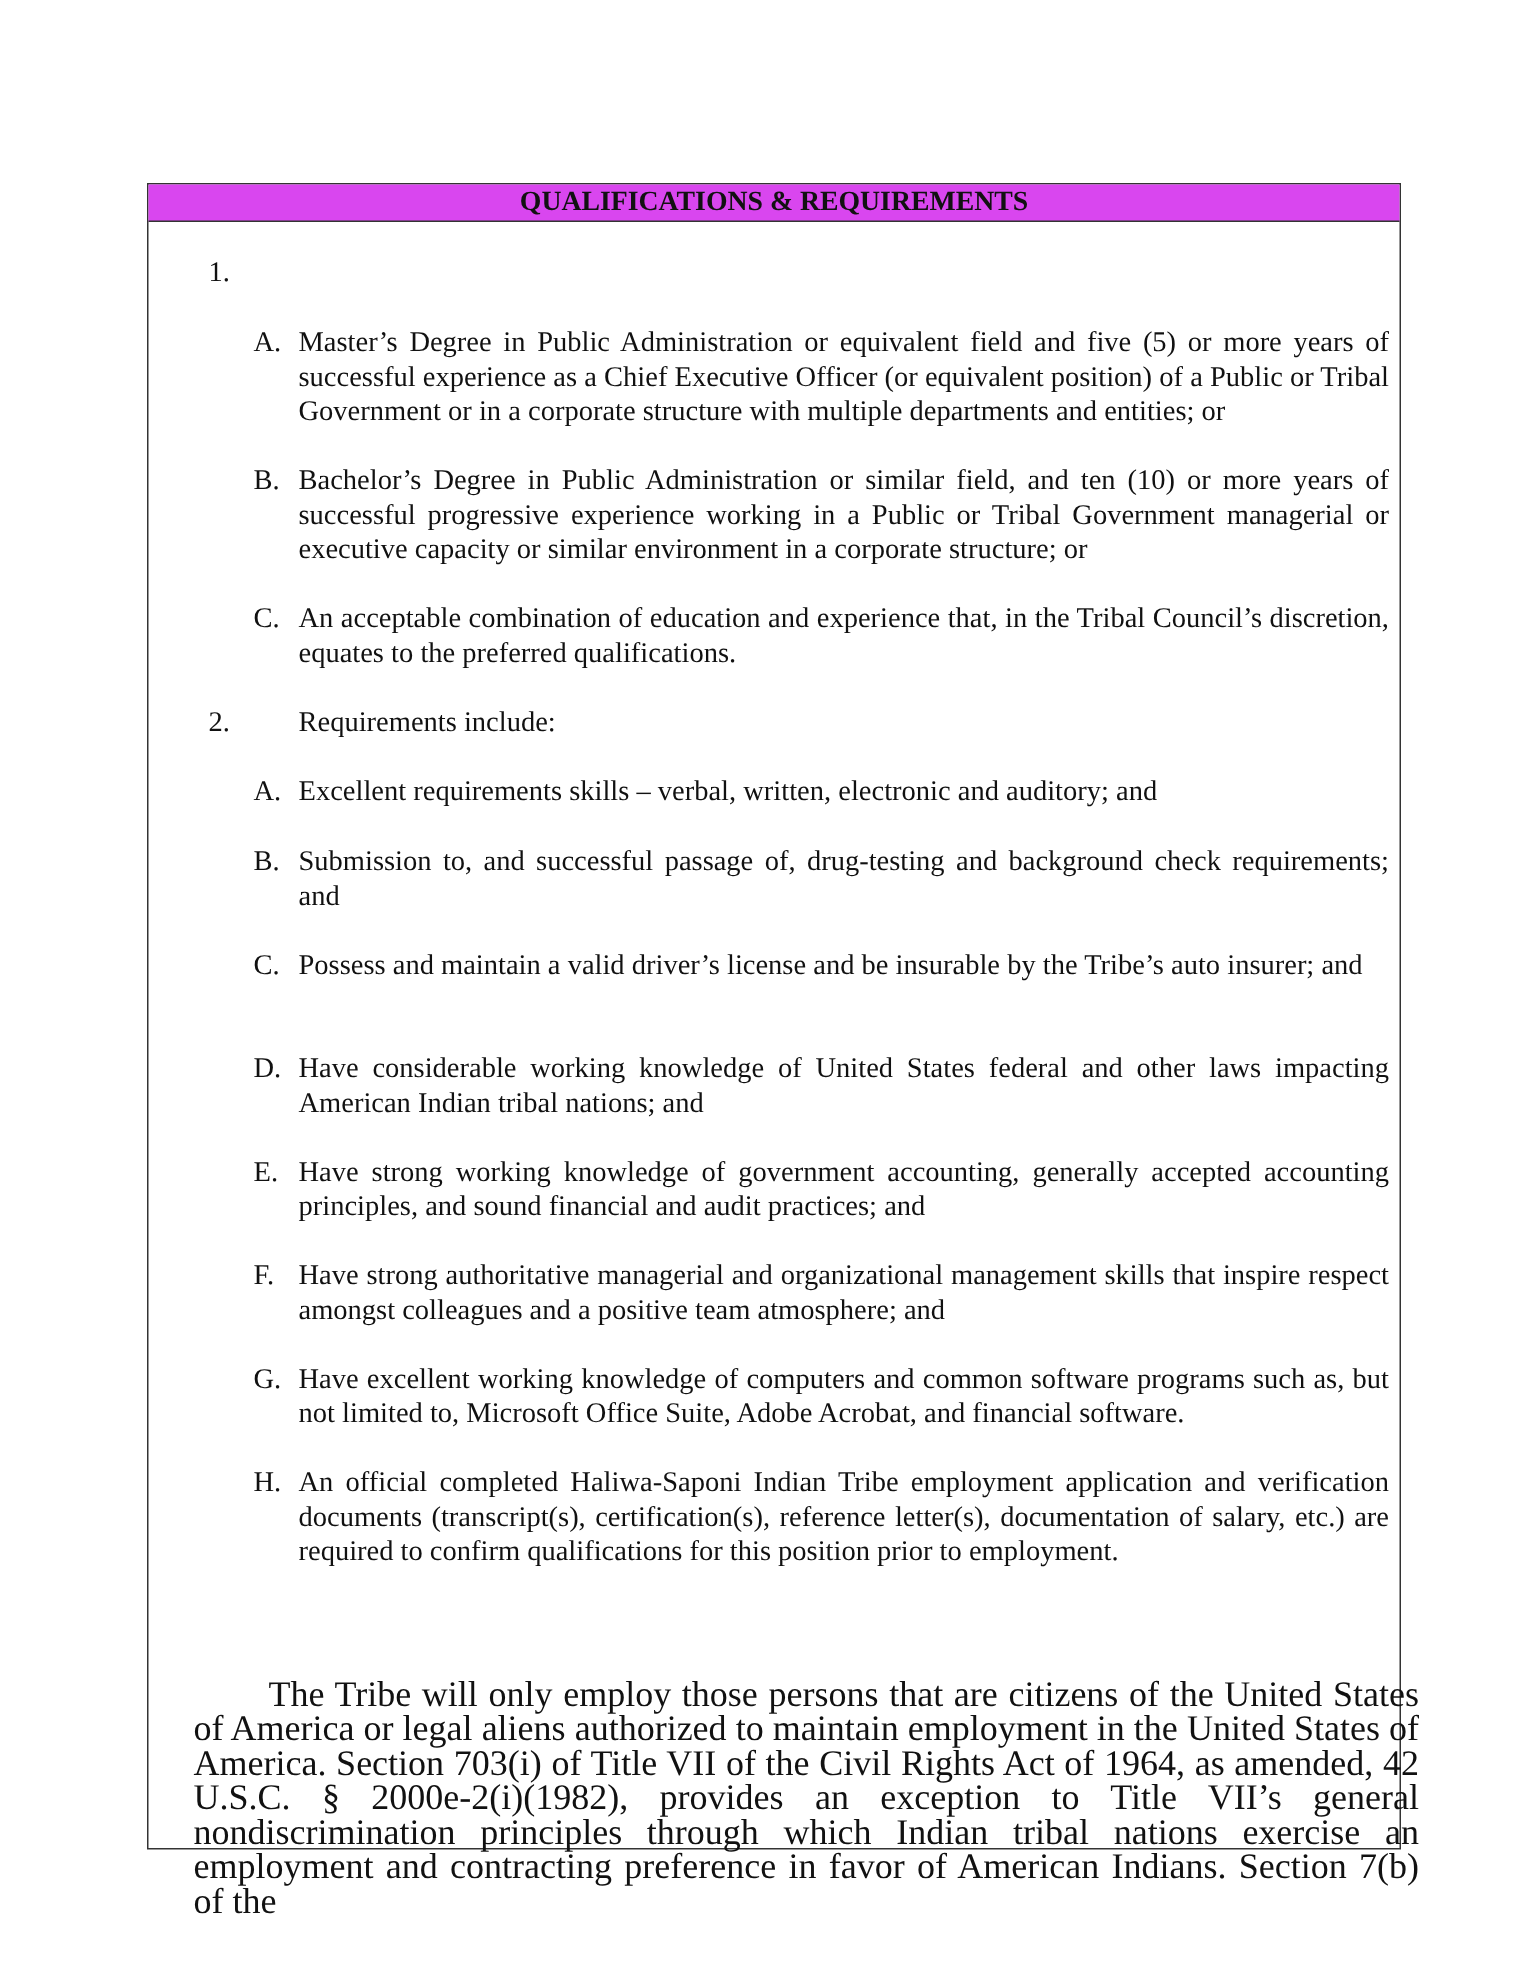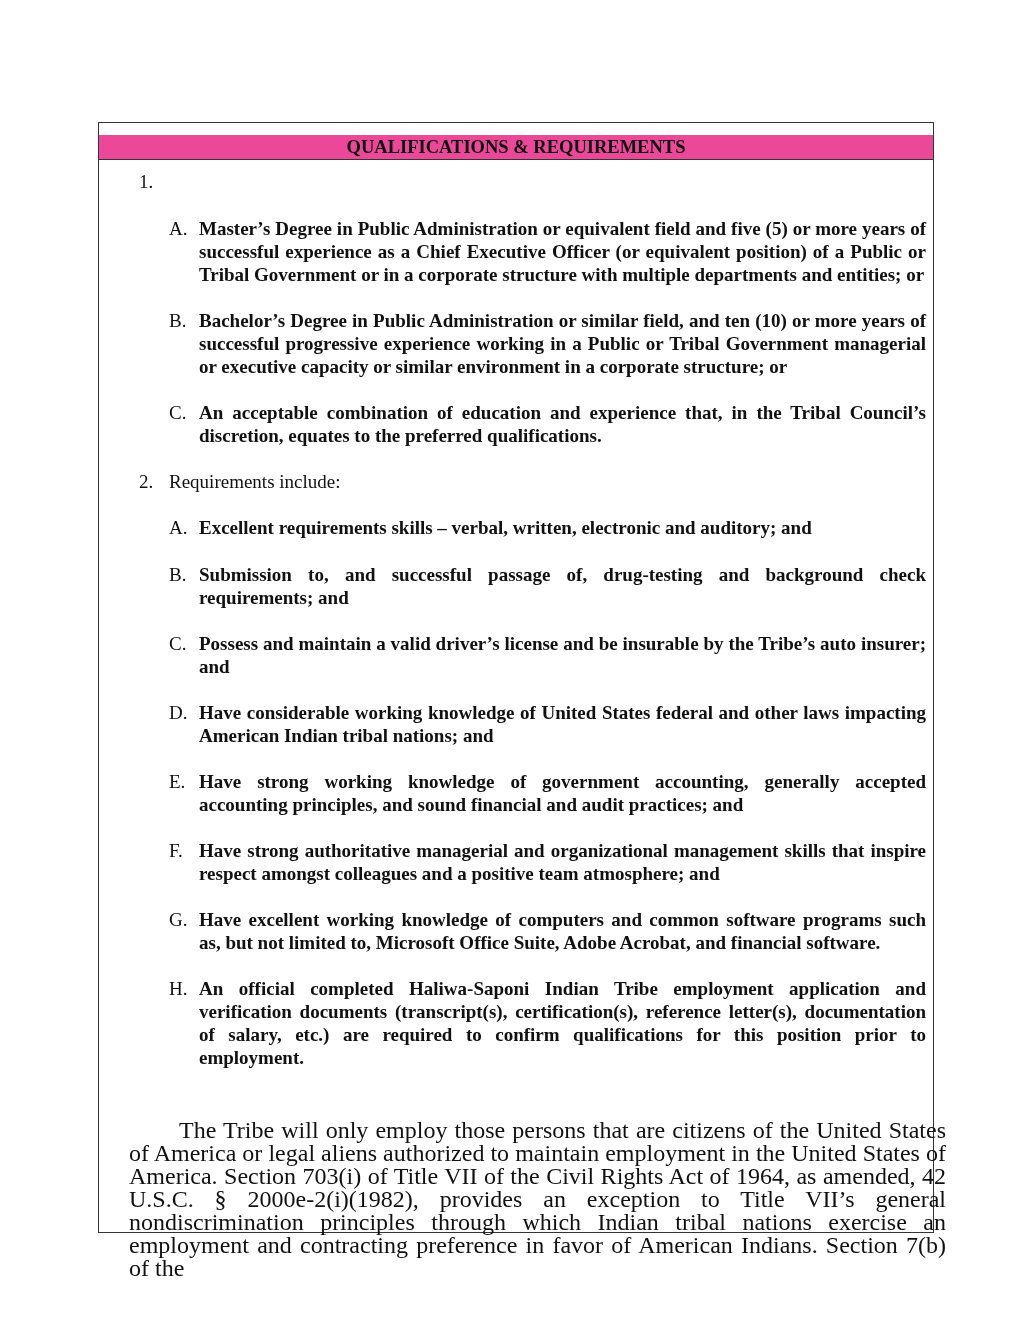--- a/index.html
+++ b/index.html
@@ -2,28 +2,28 @@
 <html><head>
 <meta charset="utf-8">
 <style>
   html, body { margin: 0; padding: 0; background: #ffffff; }
   body { width: 1024px; height: 1325px; position: relative; overflow: hidden;
          font-family: "Liberation Serif", "DejaVu Serif", serif; color: #111; }
   .frame { position: absolute; left: 98px; top: 122px; width: 836px; height: 1111px;
            border: 1px solid #333; box-sizing: border-box; }
   .hdr { position: absolute; left: 0; right: 0; height: 24px; border-bottom: 1px solid #333;
          text-align: center; font-weight: bold; font-size: 18.5px; line-height: 24px; }
-  .hdr1 { top: 12px; background: #ec4899; }
+  .hdr1 { top: 0; background: #d946ef; }
   .hdr2 { top: 947px; background: #d9d9d9; border-top: 1px solid #333; }
   .text { font-size: 19px; line-height: 23px; }
   .num { position: absolute; left: 40px; }
   .ntxt { position: absolute; left: 70px; }
   .item { position: absolute; left: 70px; width: 757px; }
   .item .lbl { position: absolute; left: 0; }
-  .item .body { margin-left: 30px; text-align: justify; font-weight: bold; }
+  .item .body { margin-left: 30px; text-align: justify; }
   .pref { position: absolute; left: 10px; width: 817px; top: 996px; text-align: justify;
           font-size: 24px; line-height: 23px; text-indent: 50px; margin-left: 20px; }
 </style>
 </head>
 <body>
 
 <div class="frame">
   <div class="hdr hdr1">QUALIFICATIONS &amp; REQUIREMENTS</div>
 
   <div class="text num" style="top:47px;">1.</div>
@@ -35,21 +35,21 @@
   <div class="text item" style="top:186px;">
     <span class="lbl">B.</span>
     <div class="body">Bachelor’s Degree in Public Administration or similar field, and ten (10) or more years of successful progressive experience working in a Public or Tribal Government managerial or executive capacity or similar environment in a corporate structure; or</div>
   </div>
   <div class="text item" style="top:278px;">
     <span class="lbl">C.</span>
     <div class="body">An acceptable combination of education and experience that, in the Tribal Council’s discretion, equates to the preferred qualifications.</div>
   </div>
 
   <div class="text num" style="top:347px;">2.</div>
-  <div class="text ntxt" style="top:347px;">Requirements include:</div>
+  <div class="text ntxt" style="top:347px;margin-left:30px;">Requirements include:</div>
 
   <div class="text item" style="top:393px;">
     <span class="lbl">A.</span>
     <div class="body">Excellent requirements skills – verbal, written, electronic and auditory; and</div>
   </div>
   <div class="text item" style="top:440px;">
     <span class="lbl">B.</span>
     <div class="body">Submission to, and successful passage of, drug-testing and background check requirements; and</div>
   </div>
   <div class="text item" style="top:509px;">

